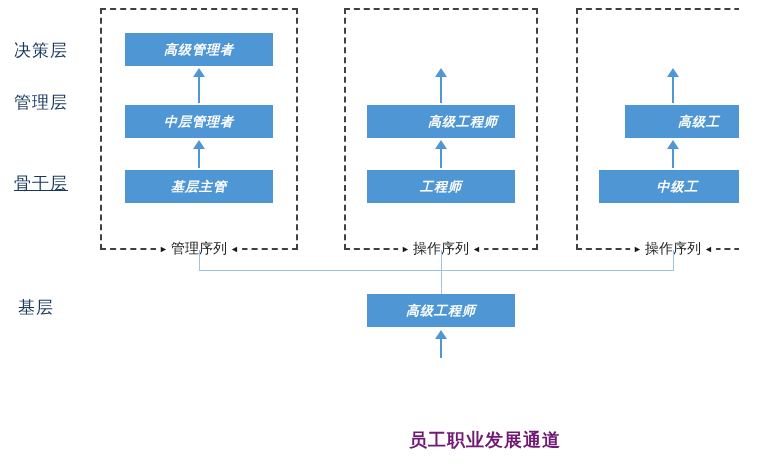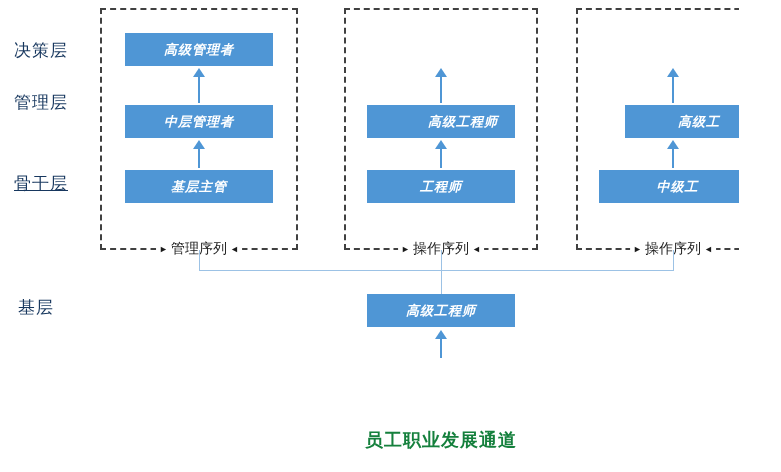--- a/index.html
+++ b/index.html
@@ -62,23 +62,24 @@
     gap: 3px;
     white-space: nowrap;
   }
   .seqlabel .arr { font-size: 9px; color: #1a1a1a; line-height: 1; }
   .conn { position: absolute; background: #9cc2e5; }
   .title {
     position: absolute;
     transform: translateX(-50%);
     font-size: 18px;
     font-weight: bold;
-    color: #15803d;
+    color: #701a75;
     letter-spacing: 1px;
     white-space: nowrap;
+    margin-left: 44px;
   }
 </style>
 </head>
 <body>
 
 <div id="canvas">
 
   <div class="lvl" style="left:14px; top:39px;">决策层</div>
   <div class="lvl" style="left:14px; top:91px;">管理层</div>
   <div class="lvl" style="left:14px; top:172px;text-decoration:underline;">骨干层</div>

